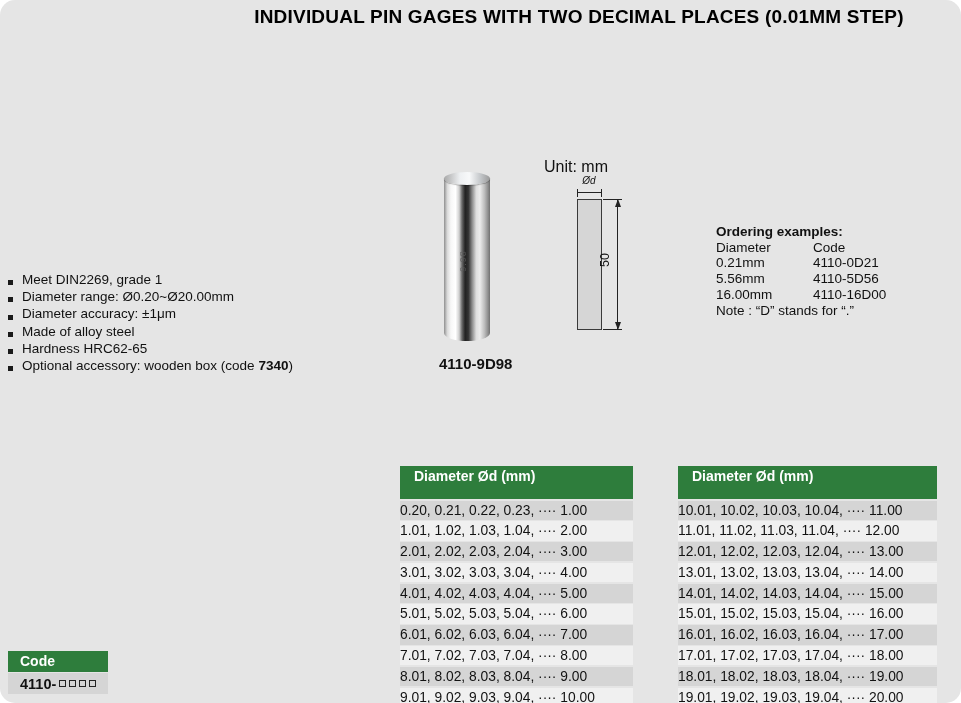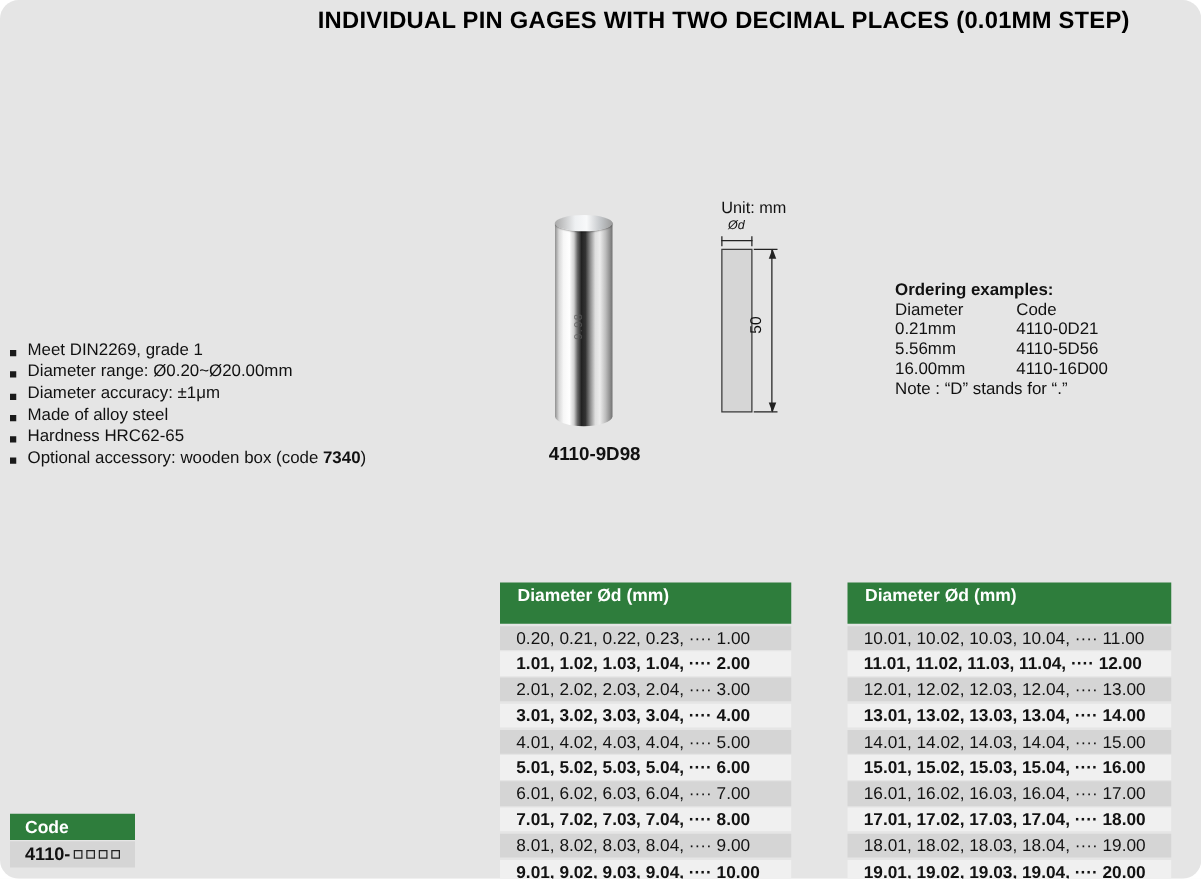--- a/index.html
+++ b/index.html
@@ -27,21 +27,21 @@
       #ececec 78%,#bdbdbd 88%,#8c8c8c 96%,#707070 100%);
     border-bottom-left-radius:50% 8px;border-bottom-right-radius:50% 8px;}
   .pin-top{position:absolute;left:0;top:-6px;width:46px;height:13px;border-radius:50%;
     background:linear-gradient(90deg,#a9a9a9,#eef0f2 35%,#f8f9fa 55%,#c2c5c8 80%,#9a9a9a);
     box-shadow:0 1px 1px rgba(0,0,0,.25);}
   .pin-engraving{position:absolute;left:8px;top:78px;transform:rotate(-90deg);
     transform-origin:center;font-size:9px;color:#5d5d5d;letter-spacing:1px;opacity:.8;}
   .pin-caption{position:absolute;left:439px;top:355px;font-size:15px;font-weight:bold;}
 
   
-  .unit-label{position:absolute;left:577px;top:158px;font-size:13px;}
+  .unit-label{position:absolute;left:544px;top:158px;font-size:16px;}
   .dia-label{position:absolute;left:576px;top:175px;width:26px;text-align:center;font-size:10px;font-style:italic;}
   .dim-h{position:absolute;left:577px;top:192px;width:25px;border-top:1px solid #222;}
   .dim-h::before,.dim-h::after{content:"";position:absolute;top:-4px;width:1px;height:8px;background:#222;}
   .dim-h::before{left:0;}
   .dim-h::after{right:0;}
   .draw-rect{position:absolute;left:577px;top:199px;width:25px;height:131px;
     background:#d6d6d6;border:1px solid #3a3a3a;}
   .ext-top{position:absolute;left:603px;top:199px;width:19px;border-top:1px solid #222;}
   .ext-bottom{position:absolute;left:603px;top:329px;width:19px;border-top:1px solid #222;}
   .dim-v{position:absolute;left:617px;top:200px;height:129px;width:1px;background:#222;}
@@ -56,24 +56,24 @@
   .ord-title{font-weight:bold;}
   .ord-col1{display:inline-block;width:97px;}
   .ord-note{white-space:nowrap;}
 
   
   .dtable{position:absolute;top:466px;font-size:13.8px;}
   .table-left{left:400px;width:233px;}
   .table-right{left:678px;width:259px;}
   .thead{background:var(--green);color:#fff;font-weight:bold;font-size:14px;
     height:33px;line-height:21px;padding-left:14px;}
-  .trow{height:19.3px;line-height:19.5px;padding-left:13px;margin-top:1.5px;
+  .trow{height:19.3px;line-height:19.5px;margin-top:1.5px;
     color:#121212;white-space:nowrap;}
   .trow.odd{background:var(--row-dark);}
-  .trow.even{background:var(--row-light);font-weight:bold;}
+  .trow.even{background:var(--row-light);}
 
   
   .code-panel{position:absolute;left:8px;top:651px;width:100px;}
   .code-head{background:var(--green);color:#fff;font-weight:bold;font-size:14px;
     height:21px;line-height:21px;padding-left:12px;}
   .code-val{background:var(--row-dark);height:21px;margin-top:1px;padding-left:12px;
     display:flex;align-items:center;font-weight:bold;font-size:14.5px;}
   .code-val .box{flex:none;width:7px;height:7px;border:1.5px solid #222;margin-left:3px;background:transparent;}
 </style>
 </head>

